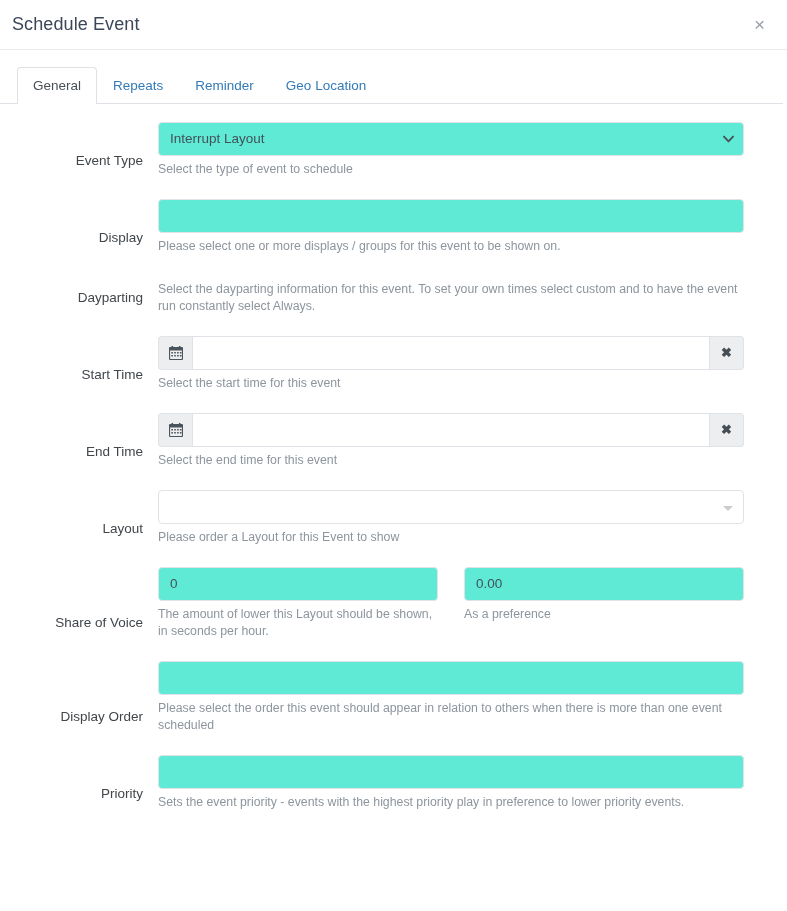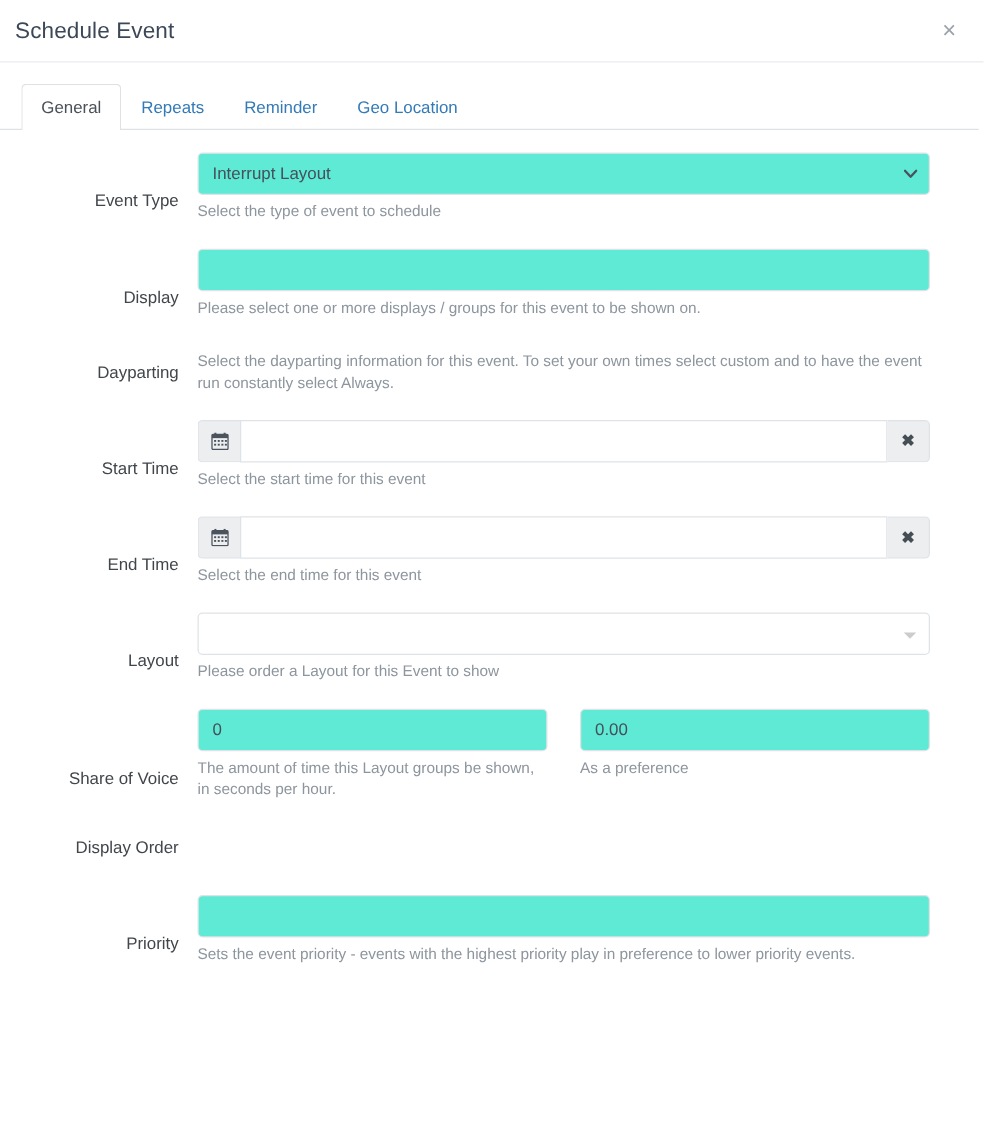--- a/index.html
+++ b/index.html
@@ -274,33 +274,37 @@
       </div>
     </div>
     <div class="spacer"></div>
 
     <div class="form-row">
       <div class="label-col">Share of Voice</div>
       <div class="field-col">
         <div class="dual">
           <div class="col">
             <input class="control" type="text" value="0" style="">
-            <div class="help">The amount of time this Layout groups be shown, in seconds per hour.</div>
+            <div class="help">The amount of lower this Layout should be shown, in seconds per hour.</div>
           </div>
           <div class="col">
             <input class="control" type="text" value="0.00" style="">
             <div class="help">As a preference</div>
           </div>
         </div>
       </div>
     </div>
     <div class="spacer"></div>
 
     <div class="form-row">
       <div class="label-col">Display Order</div>
+      <div class="field-col">
+        <input class="control" type="text" value="" style="">
+        <div class="help">Please select the order this event should appear in relation to others when there is more than one event scheduled</div>
+      </div>
     </div>
     <div class="spacer"></div>
 
     <div class="form-row">
       <div class="label-col">Priority</div>
       <div class="field-col">
         <input class="control" type="text" value="" style="">
         <div class="help">Sets the event priority - events with the highest priority play in preference to lower priority events.</div>
       </div>
     </div>

